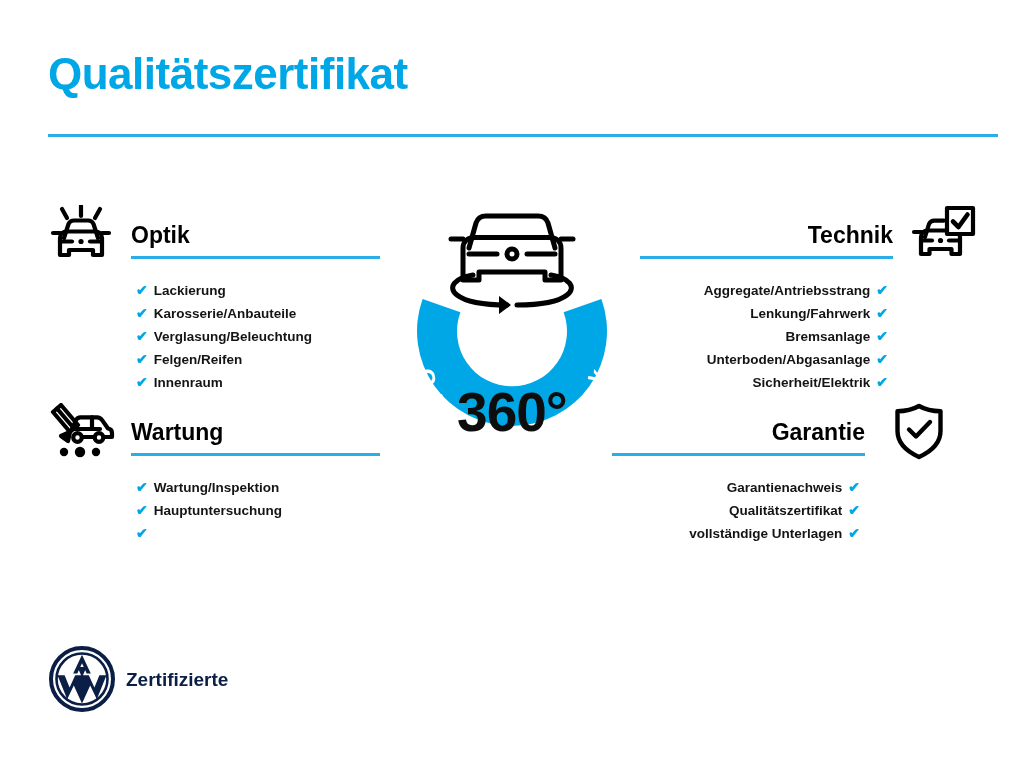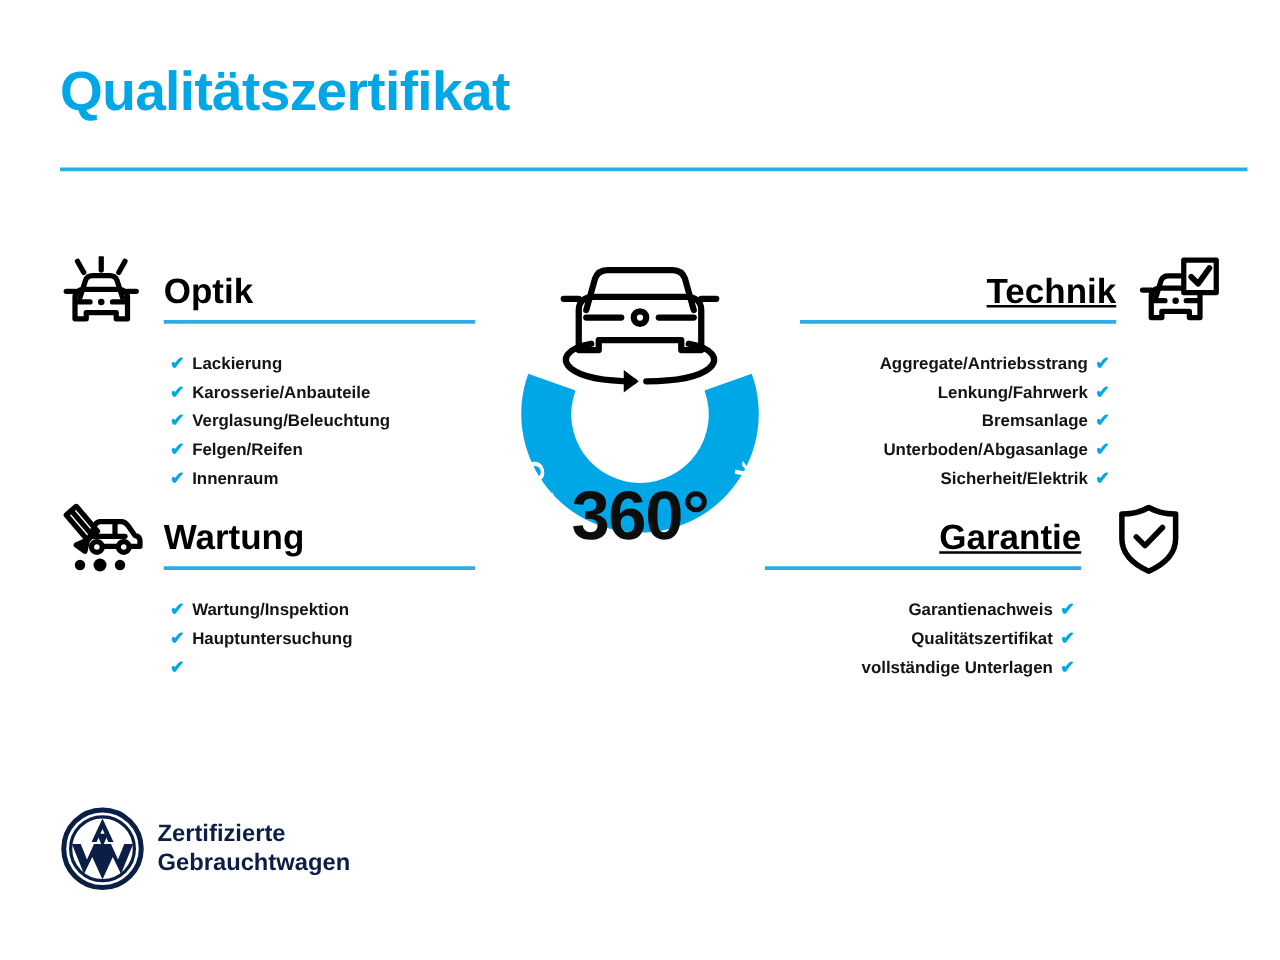--- a/index.html
+++ b/index.html
@@ -64,28 +64,28 @@
     height: 62px;
     display: flex;
     align-items: center;
   }
   .left-col .sec-icon  { left: 0; justify-content: flex-start; }
   .right-col .sec-icon { right: 0; justify-content: flex-end; }
 
   .sec-title {
     position: absolute;
     bottom: 16px;
-    font-size: 28px;
+    font-size: 23px;
     font-weight: 700;
     color: #000000;
     white-space: nowrap;
     text-align: right;
   }
   .left-col  .sec-title { left: 83px; }
-  .right-col .sec-title { right: 83px; text-decoration: underline; }
+  .right-col .sec-title { right: 83px; }
 
   .sec-rule {
     position: absolute;
     bottom: 6px;
     height: 3px;
     background: #2BADE8;
   }
   .left-col  .sec-rule { left: 83px;  width: 249px; }
   .right-col .sec-rule { right: 83px; width: 253px; }
 
@@ -367,17 +367,16 @@
   <div class="vw-block">
     <svg width="68" height="68" viewBox="0 0 68 68">
       <circle cx="34" cy="34" r="31" fill="none" stroke="#0A1E46" stroke-width="4"></circle>
       <circle cx="34" cy="34" r="25.5" fill="none" stroke="#0A1E46" stroke-width="2.6"></circle>
       <path d="M34 58.5 L25.8 40.5 L19.2 54.2 L9.5 30.2 L16.6 30.2 L21.6 42.6 L27.2 30.2 L40.8 30.2 L46.4 42.6 L51.4 30.2 L58.5 30.2 L48.8 54.2 L42.2 40.5 Z
                M34 32.5 L29.5 22.0 L38.5 22.0 Z" fill="#0A1E46"></path>
       <path d="M34 9.8 L25.2 28.6 L29.3 28.6 L34 18.2 L38.7 28.6 L42.8 28.6 Z" fill="#0A1E46"></path>
     </svg>
     <div class="vw-text">
       <div>Zertifizierte</div>
-      <div>Gebrauchtwagen</div>
     </div>
   </div>
 
 </div>
 
 </body></html>

